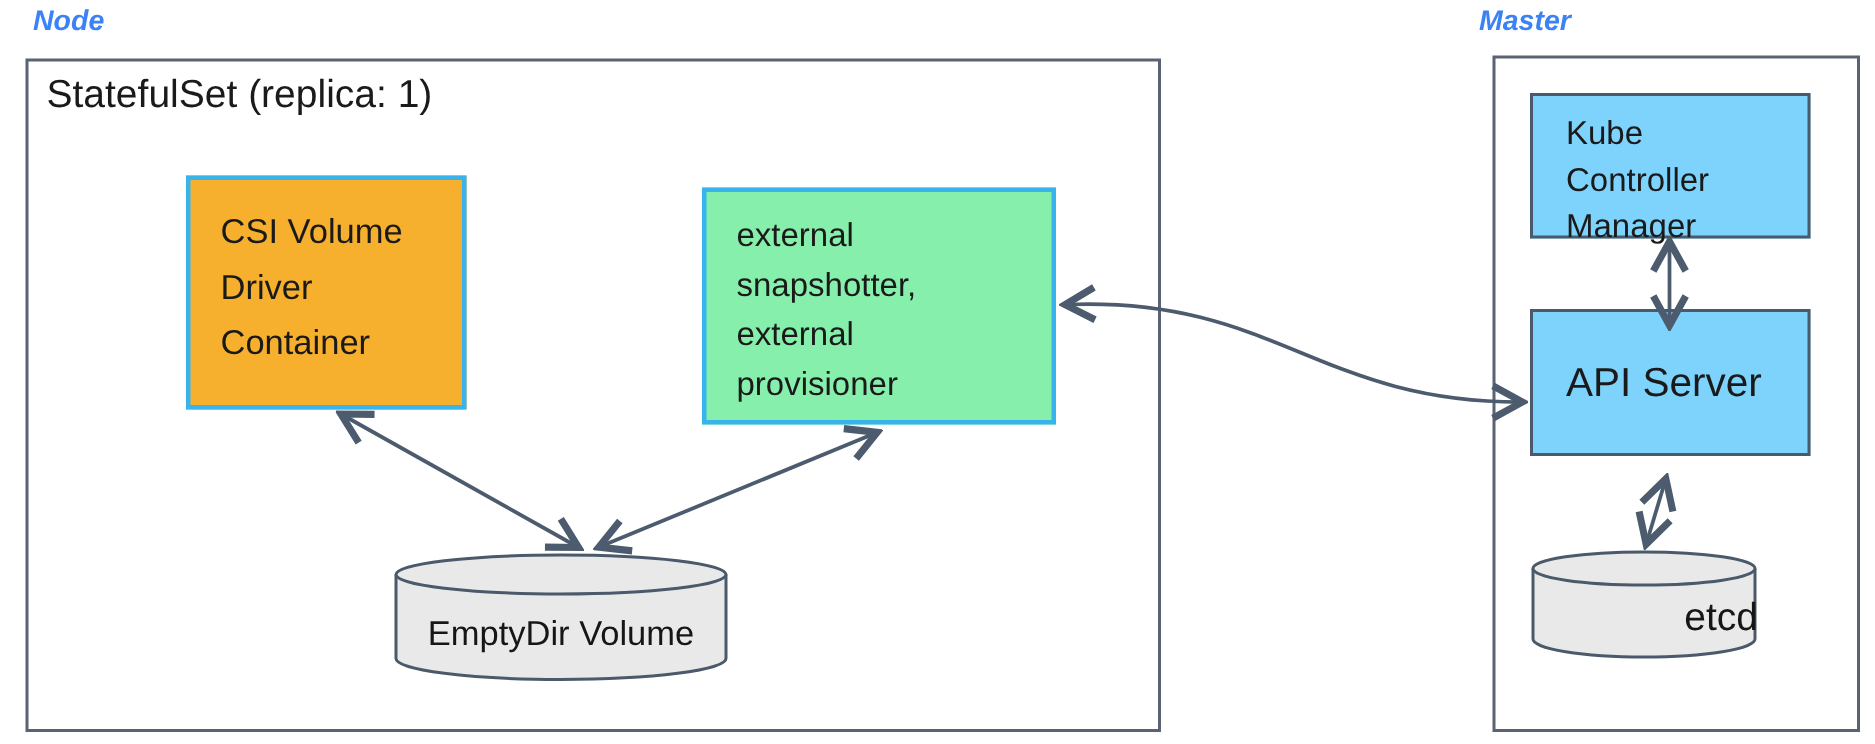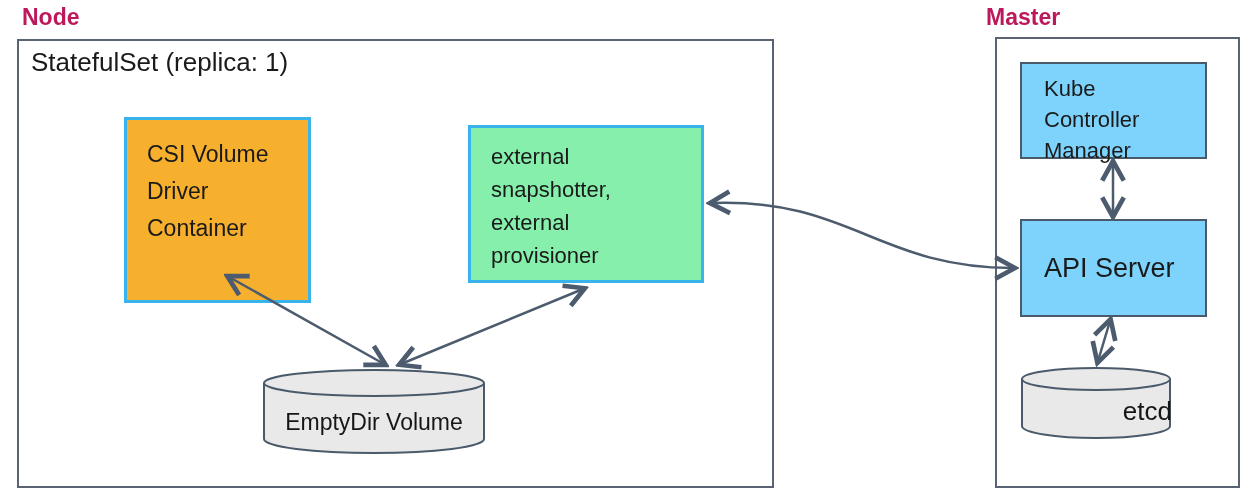--- a/index.html
+++ b/index.html
@@ -12,23 +12,24 @@
   .canvas {
     position: relative;
     width: 1250px;
     height: 496px;
     background: #ffffff;
     overflow: hidden;
   }
   .abs { position: absolute; }
 
   .section-label {
-    font-size: 23px;
+    font-size: 19px;
     font-weight: 700;
-    color: #be185d;
+    color: #3b82f6;
+    font-style: italic;
   }
 
   .outer-box {
     border: 2px solid #5a6373;
     background: transparent;
     box-sizing: border-box;
   }
 
   .statefulset-label {
     font-size: 26px;
@@ -105,21 +106,21 @@
 <body>
 
 <div class="canvas">
 
   <div class="abs section-label" style="left:22px; top:4px;">Node</div>
 
   <div class="abs outer-box" style="left:17px; top:39px; width:757px; height:449px;"></div>
 
   <div class="abs statefulset-label" style="left:31px; top:47px;">StatefulSet (replica: 1)</div>
 
-  <div class="abs container-box driver-box" style="left:124px; top:117px; width:187px; height:186px;">CSI Volume
+  <div class="abs container-box driver-box" style="left:124px; top:117px; width:187px; height:156px;">CSI Volume
 Driver
 Container</div>
 
   <div class="abs container-box sidecar-box" style="left:468px; top:125px; width:236px; height:158px;">external
 snapshotter,
 external
 provisioner</div>
 
 
   <div class="cylinder-wrap" style="left:262px; top:368px; width:224px; height:88px;">
@@ -131,21 +132,21 @@
   </div>
 
   <div class="abs section-label" style="left:986px; top:4px;">Master</div>
 
   <div class="abs outer-box" style="left:995px; top:37px; width:245px; height:451px;"></div>
 
   <div class="abs gray-box kcm-box" style="left:1020px; top:62px; width:187px; height:97px;">Kube
 Controller
 Manager</div>
 
-  <div class="abs gray-box api-box" style="left:1020px; top:219px; width:187px; height:98px;">API Server</div>
+  <div class="abs gray-box api-box" style="left:1020px; top:206px; width:187px; height:98px;">API Server</div>
 
   <div class="cylinder-wrap" style="left:1020px; top:366px; width:152px; height:74px;">
     <svg width="152" height="74" viewBox="0 0 152 74">
       <path class="cyl-shape" d="M 2,13 L 2,60 A 74 12 0 0 0 150,60 L 150,13"></path>
       <ellipse class="cyl-shape" cx="76" cy="13" rx="74" ry="11"></ellipse>
     </svg>
     <div class="cylinder-label etcd-text">etcd</div>
   </div>
 
   <svg class="overlay">

